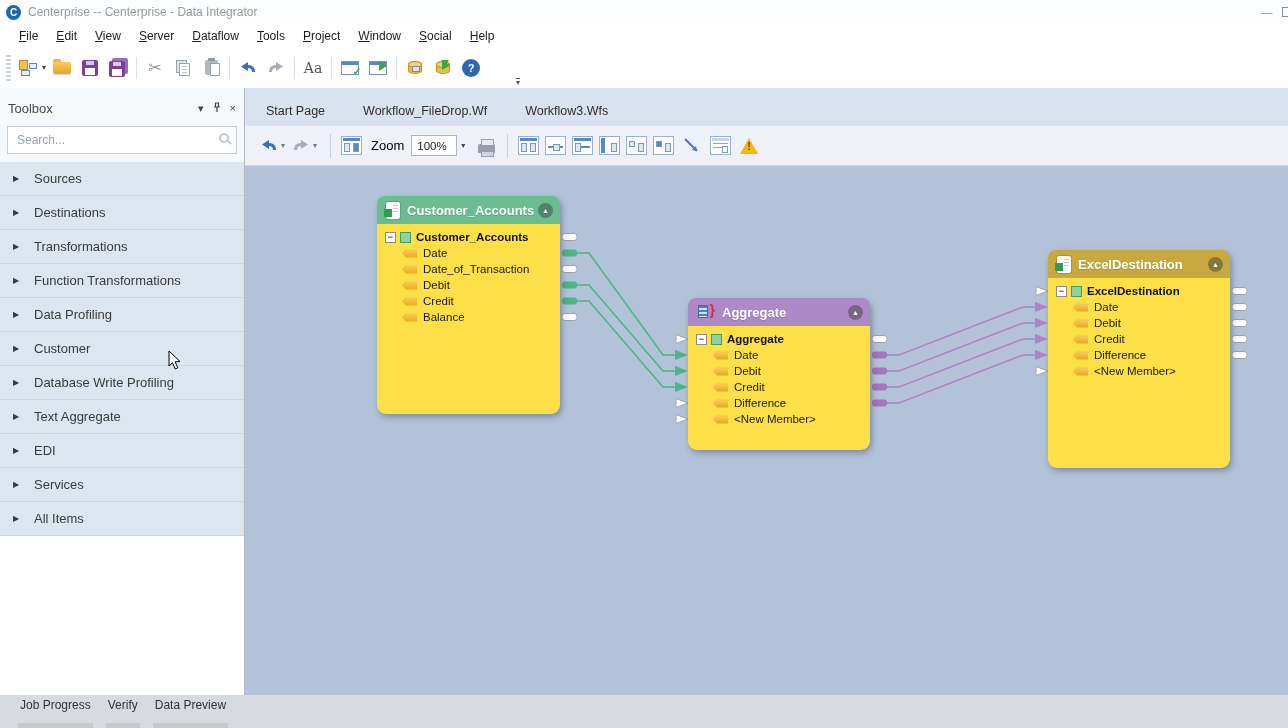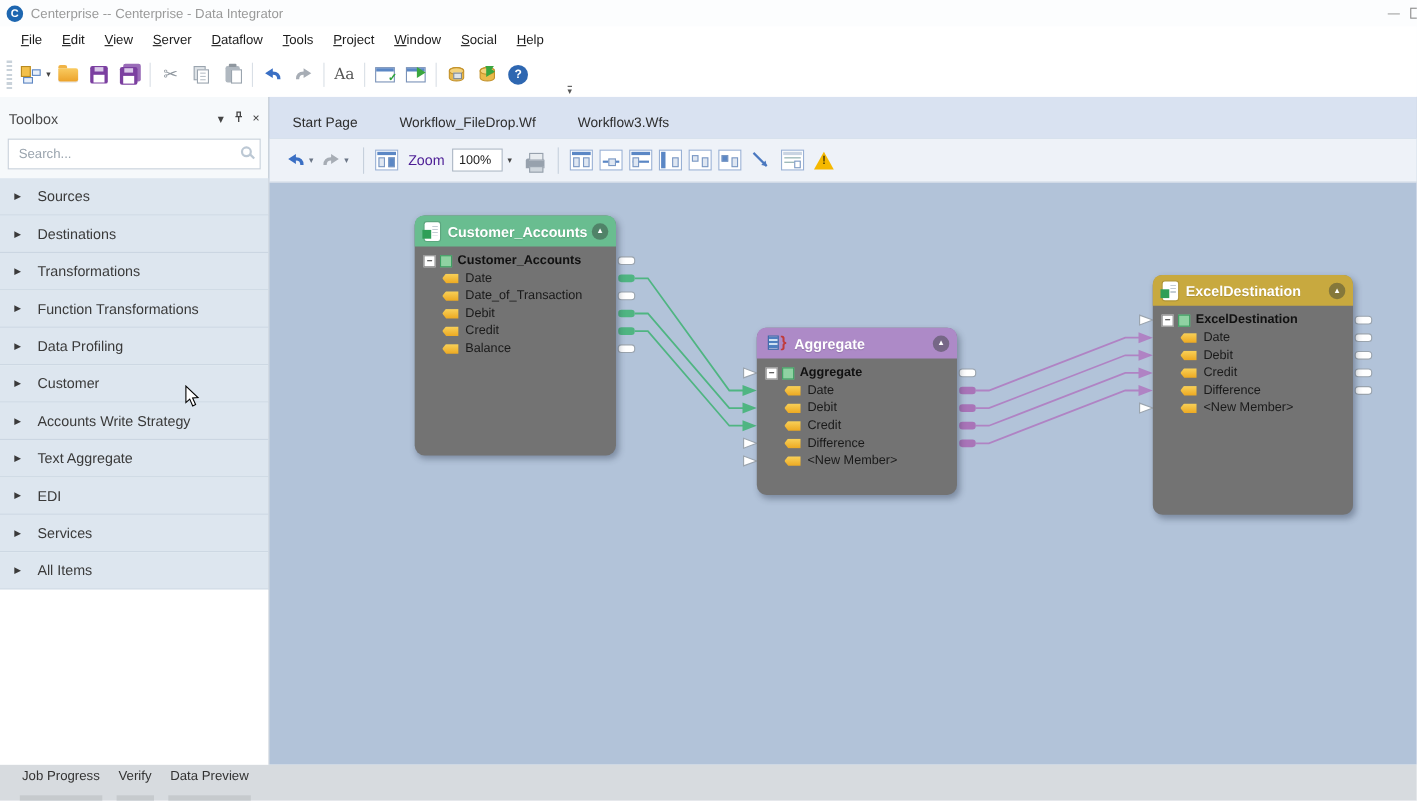--- a/index.html
+++ b/index.html
@@ -72,39 +72,39 @@
   .toolbox-fill { flex:1; background:#fff; }
 
   
   .canvas-col { flex:1; display:flex; flex-direction:column; background:#b2c3d9; }
   .tabstrip { height:38px; background:#d9e2f1; display:flex; align-items:flex-end; padding-left:2px; }
   .tab { height:30px; line-height:30px; padding:0 19px; font-size:12.5px; color:#2e2e2e; cursor:default; }
   .tab.active { background:#d2d6dd; }
   .canvastoolbar { height:40px; background:#eef2f8; border-bottom:1px solid #cdd7e3; display:flex; align-items:center; padding-left:14px; }
   .ct-caret { font-size:8px; color:#6b7686; margin:0 6px 0 2px; }
   .ct-sep { width:1px; height:24px; background:#c6d0dc; margin:0 7px; }
-  .zoom-label { font-size:13px; color:#4c1d95; margin:0 7px 0 6px; }
+  .zoom-label { font-size:13px; color:#000000; margin:0 7px 0 6px; }
   .zoom-combo { width:46px; height:21px; background:#fff; border:1px solid #aab6c4; font-size:11.5px; color:#222; display:flex; align-items:center; padding-left:5px; }
   .zoom-drop { font-size:8px; color:#444; margin:0 7px 0 4px; }
   .ico-print { width:17px; height:9px; background:#97a1ad; border-radius:2px 2px 0 0; position:relative; margin-top:6px; }
   .ico-print::before { content:""; position:absolute; top:-5px; left:3px; width:11px; height:5px; background:#e8ecf0; border:1px solid #97a1ad; }
   .ico-print::after { content:""; position:absolute; bottom:-4px; left:3px; width:11px; height:4px; background:#cfd6dd; border:1px solid #97a1ad; }
   .cico { width:21px; height:19px; background:#fff; border:1px solid #98b0d4; position:relative; margin:0 3px; }
   .cico .bar-top { position:absolute; top:1px; left:1px; right:1px; height:3px; background:#5b87c5; }
   .cico .box-l { position:absolute; left:2px; top:6px; width:6px; height:9px; background:#dfe7f2; border:1px solid #7a98c4; }
   .cico .box-r { position:absolute; right:2px; top:6px; width:6px; height:9px; background:#dfe7f2; border:1px solid #7a98c4; }
   .cico .box-c { position:absolute; left:7px; top:7px; width:7px; height:7px; background:#dfe7f2; border:1px solid #7a98c4; }
   .cico .hline { position:absolute; left:2px; right:2px; top:9px; height:2px; background:#5b87c5; }
   .ico-warn { width:0; height:0; border-left:9px solid transparent; border-right:9px solid transparent; border-bottom:16px solid #f5b800; position:relative; margin-left:6px; }
   .ico-warn::after { content:"!"; position:absolute; left:-2px; top:2px; font-size:11px; font-weight:bold; color:#5a4500; }
 
   
   .drawarea { position:relative; flex:1; overflow:hidden; }
   .links-svg { position:absolute; left:0; top:0; }
-  .node { position:absolute; border-radius:9px; background:#737373; box-shadow:2px 3px 6px rgba(40,50,70,.38); }
+  .node { position:absolute; border-radius:9px; background:#fde047; box-shadow:2px 3px 6px rgba(40,50,70,.38); }
   .node-header { height:28px; border-radius:8px 8px 0 0; display:flex; align-items:center; padding:0 7px 0 9px; }
   .node.green  .node-header { background:#69bd90; }
   .node.purple .node-header { background:#ad8ac7; }
   .node.gold   .node-header { background:#c8a93f; }
   .node-title { color:#fff; font-size:13px; font-weight:bold; margin-left:7px; flex:1; text-shadow:0 1px 1px rgba(0,0,0,.15); white-space:nowrap; }
   .collapse-btn { width:15px; height:15px; border-radius:50%; background:rgba(50,60,55,.45); color:#fff; font-size:7px; display:flex; align-items:center; justify-content:center; cursor:default; }
   .node-body { padding:5px 4px 0 8px; }
   .tree-root { display:flex; align-items:center; height:16px; font-size:11.5px; font-weight:bold; color:#111; }
   .expander { width:11px; height:11px; border:1px solid #8a8a8a; background:#fff; color:#444; font-size:9px; line-height:9px; text-align:center; margin-right:4px; }
   .root-icon { width:11px; height:11px; background:#8fd2a2; border:1px solid #3f9e63; margin-right:5px; }
@@ -260,21 +260,21 @@
       <div class="toolbox-item">
           <span class="arr">▶</span>
           <span class="lbl">Data Profiling</span>
         </div>
       <div class="toolbox-item">
           <span class="arr">▶</span>
           <span class="lbl">Customer</span>
         </div>
       <div class="toolbox-item">
           <span class="arr">▶</span>
-          <span class="lbl">Accounts Write Strategy</span>
+          <span class="lbl">Database Write Profiling</span>
         </div>
       <div class="toolbox-item">
           <span class="arr">▶</span>
           <span class="lbl">Text Aggregate</span>
         </div>
       <div class="toolbox-item">
           <span class="arr">▶</span>
           <span class="lbl">EDI</span>
         </div>
       <div class="toolbox-item">

